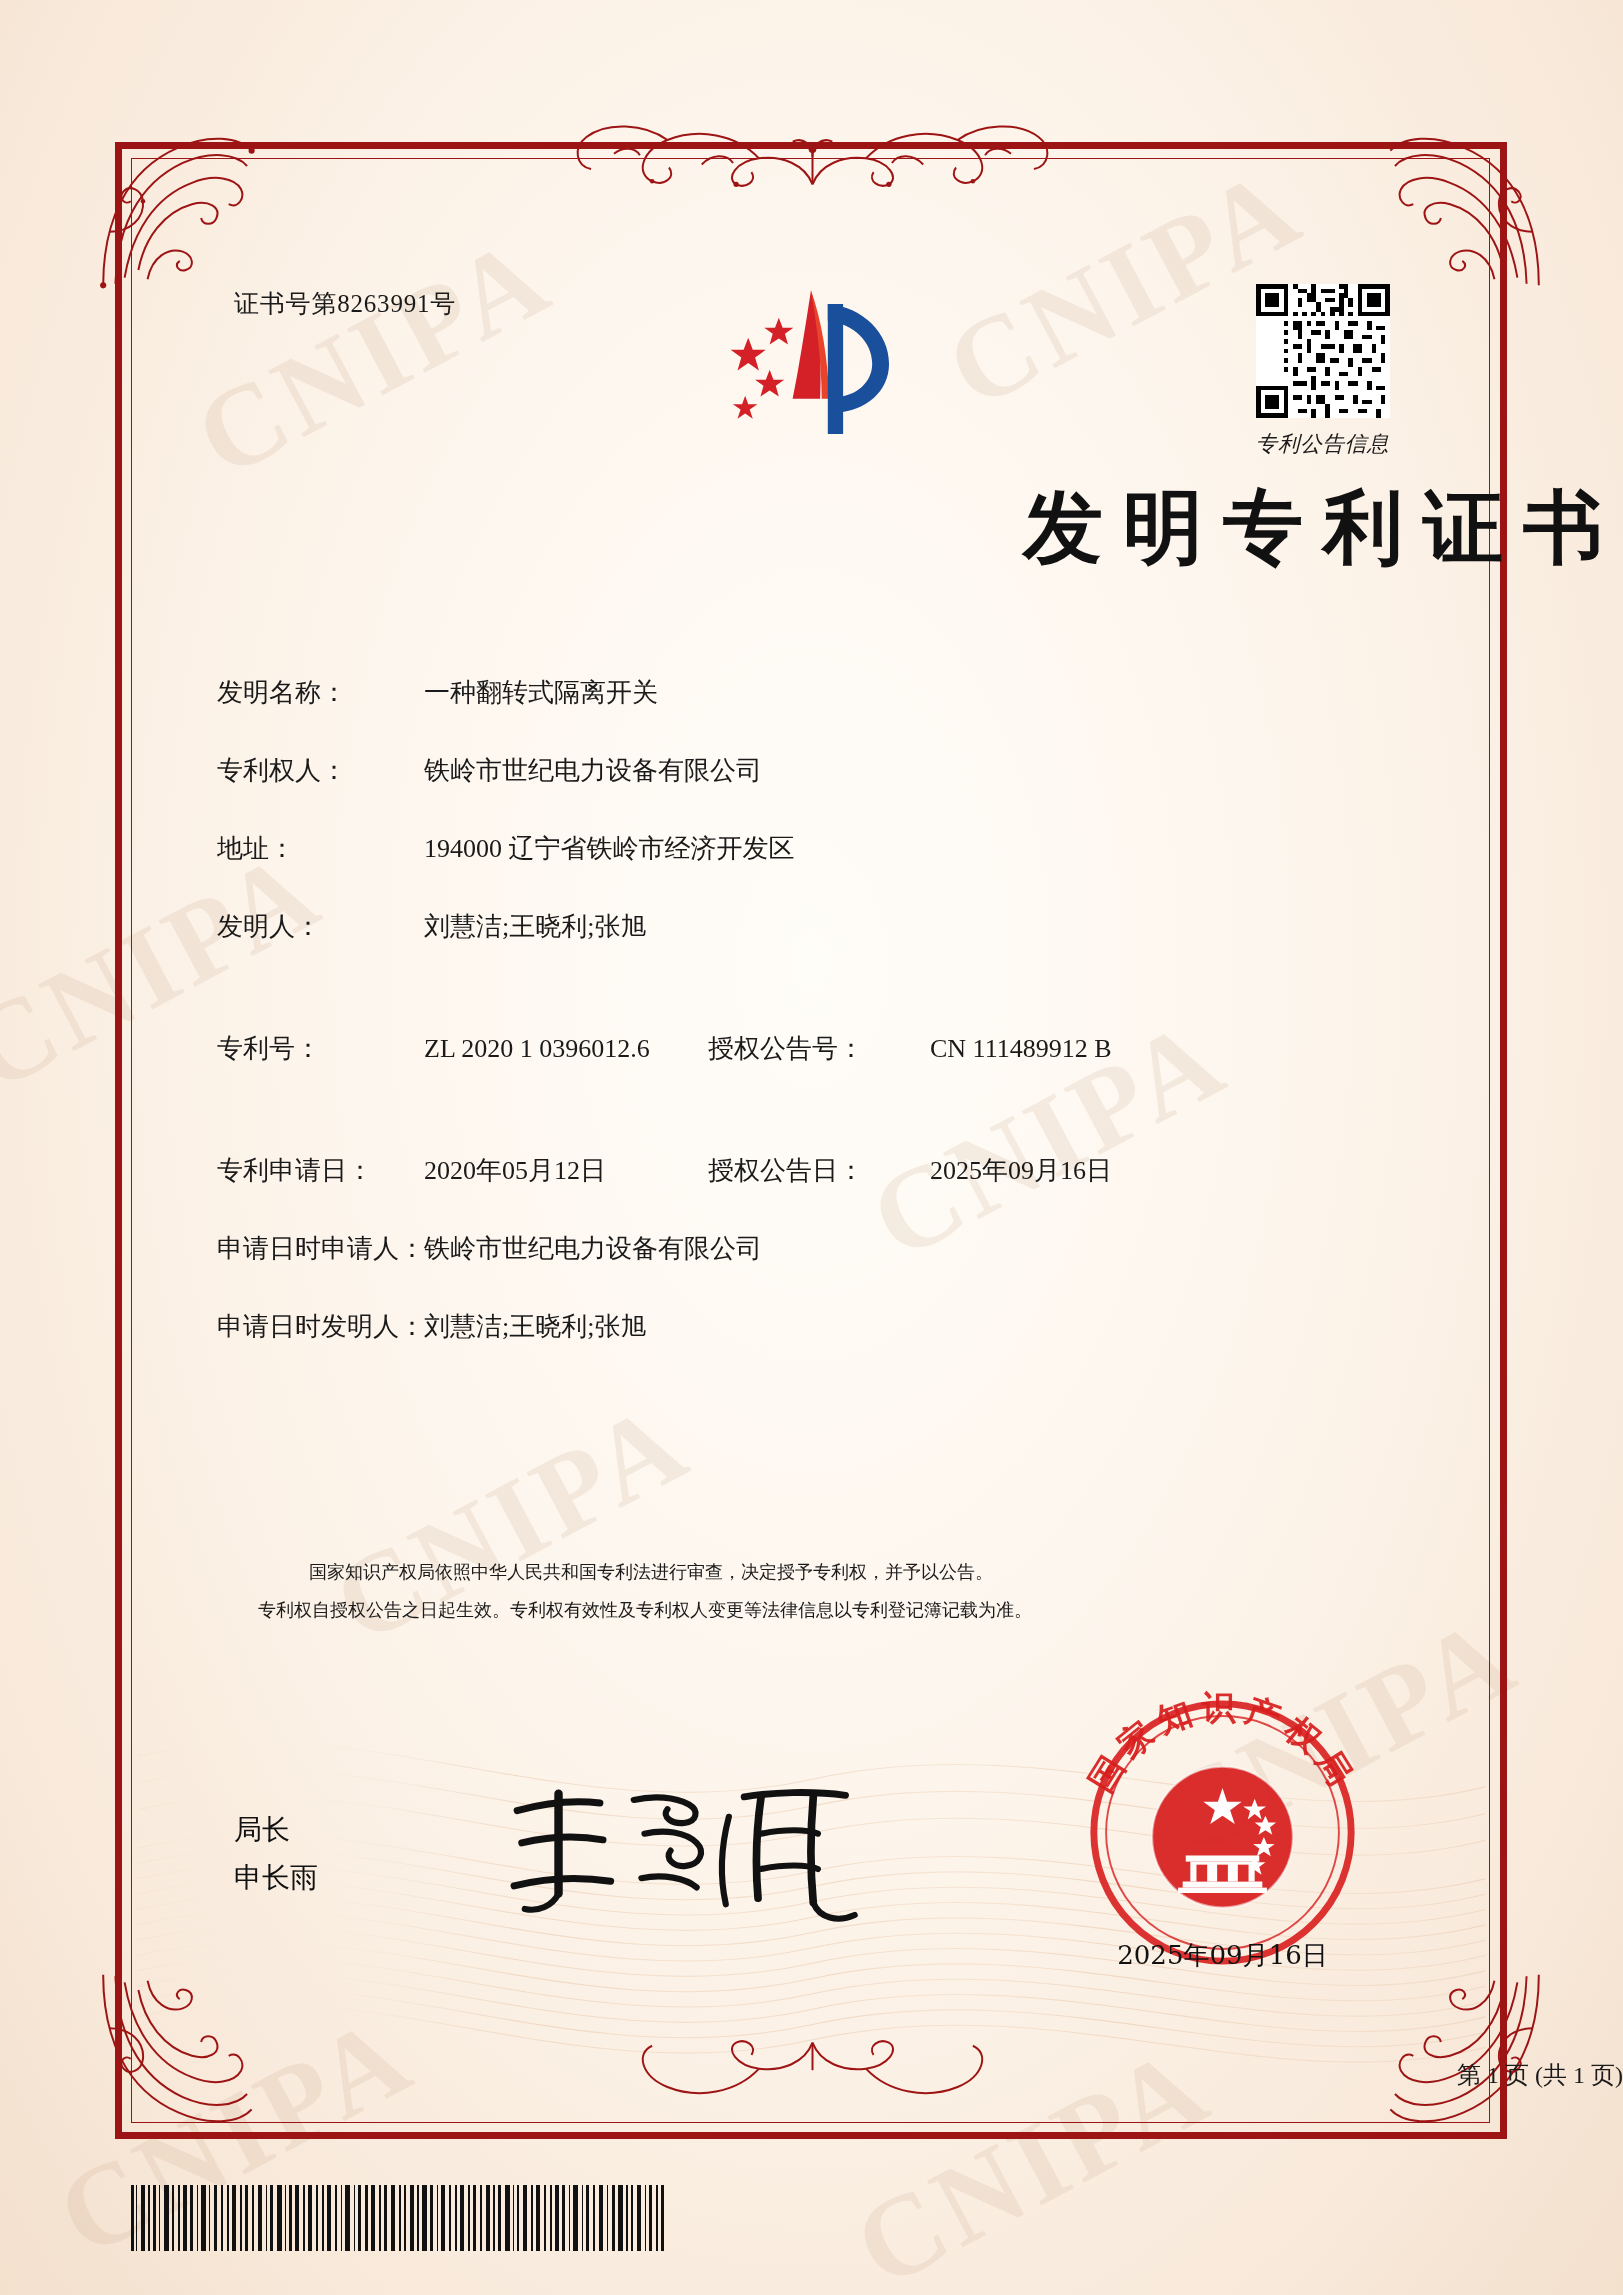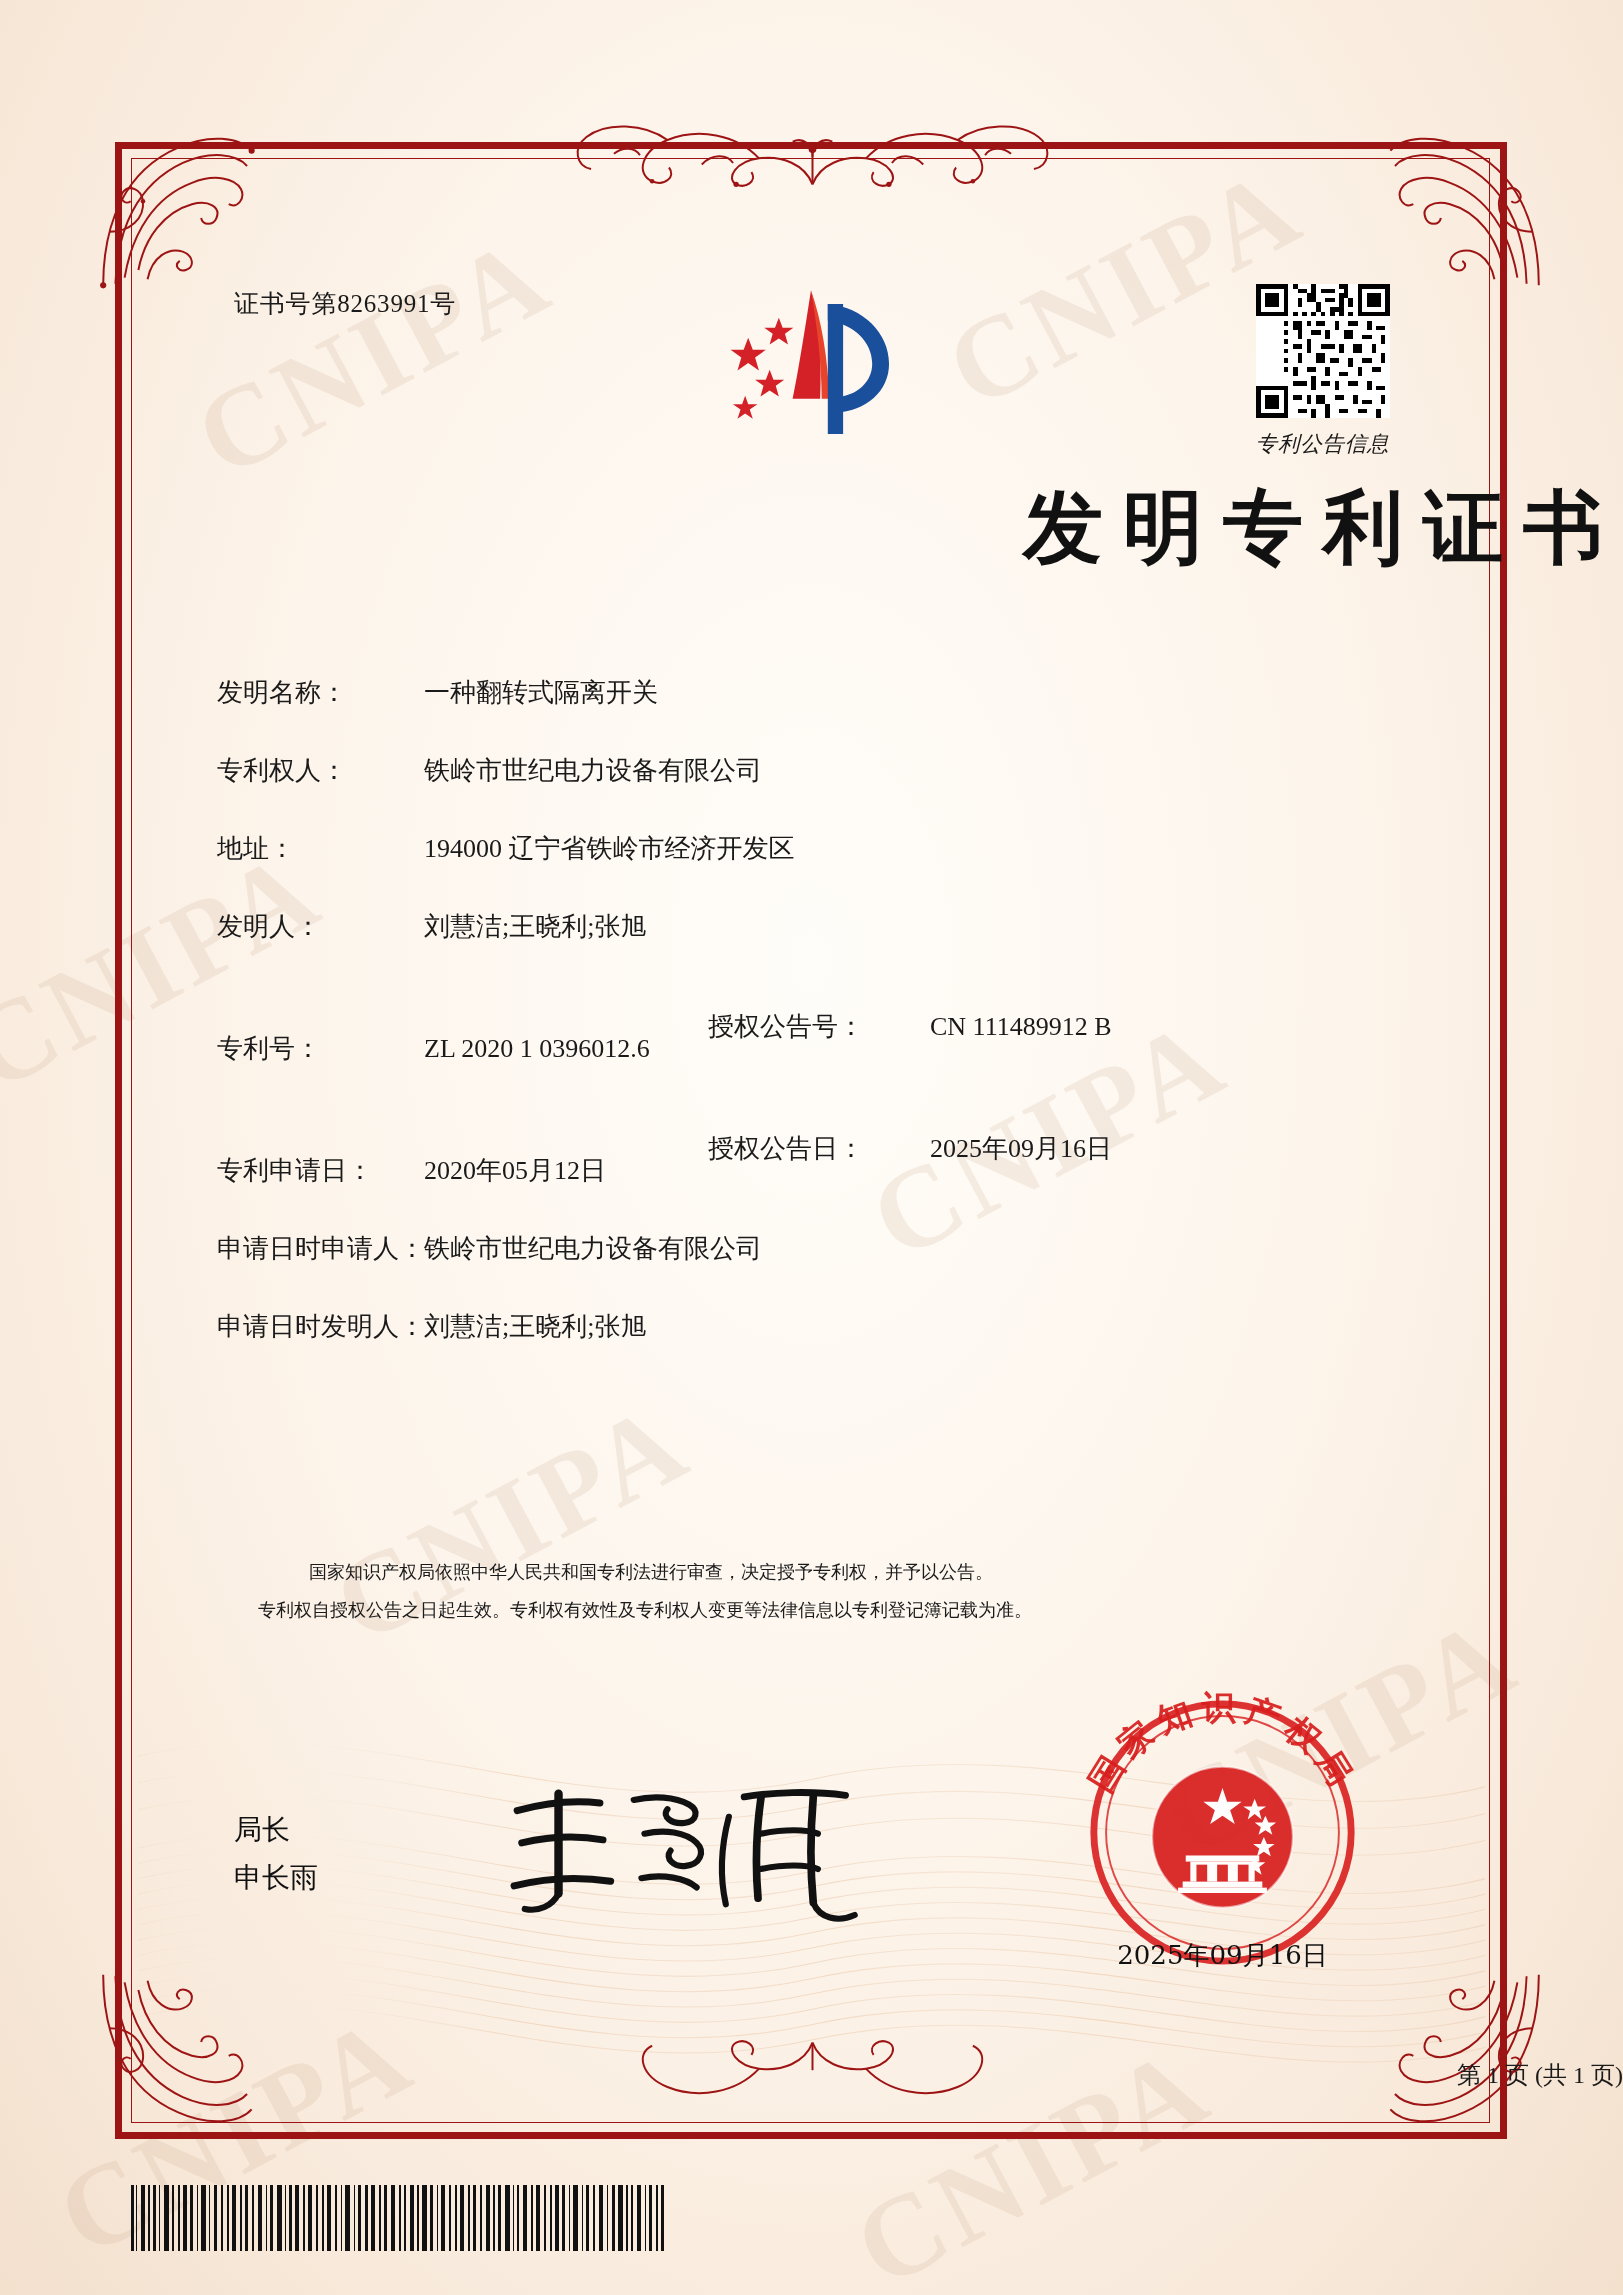--- a/index.html
+++ b/index.html
@@ -140,21 +140,21 @@
   }
 
   .fields {
     position: absolute;
     left: 217px;
     top: 675px;
     width: 1196px;
   }
   .row {
     display: flex;
-    align-items: center;
+    align-items: flex-end;
     margin-bottom: 43px;
     font-size: 26px;
     color: #1a1a1a;
   }
   .lbl {
     width: 207px;
     flex: 0 0 207px;
     white-space: nowrap;
   }
   .lbl.spread {

